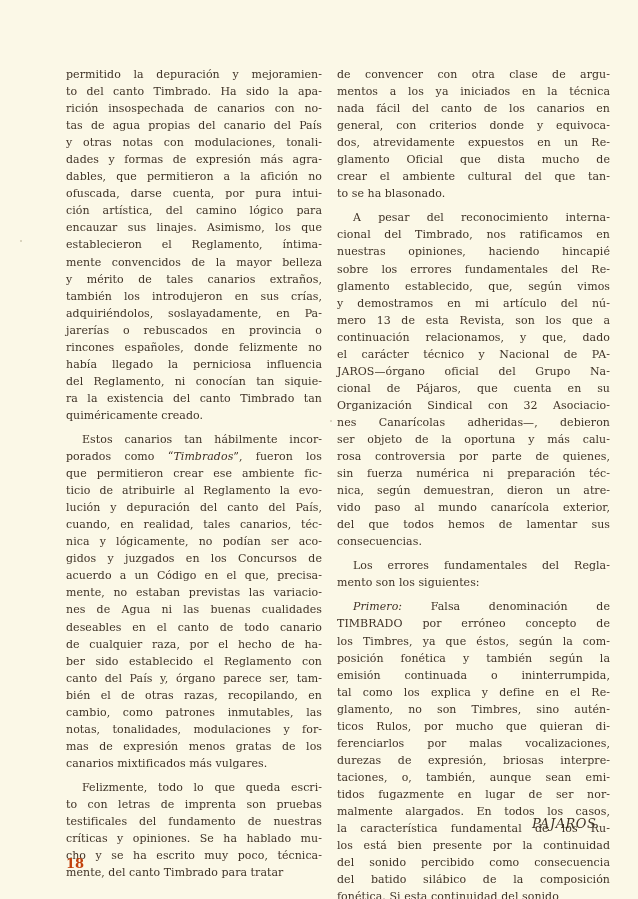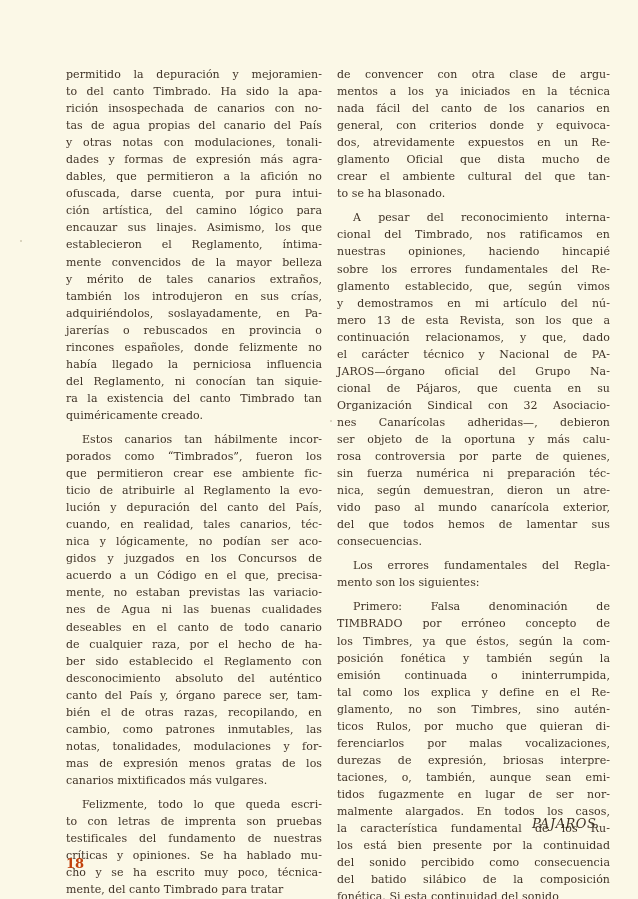--- a/index.html
+++ b/index.html
@@ -23,21 +23,21 @@
   .line {
     display: block;
     white-space: nowrap;
     text-align: justify;
     text-align-last: justify;
     height: 17.05px;
   }
   .line.last { text-align-last: left; }
   .gap { height: 7px; }
   .indent { padding-left: 16px; }
-  .it { }
+  .it { font-style: italic; }
   .footer-num {
     position: absolute; left: 66px; top: 856px;
     font-size: 13px; font-weight: bold; color: #c2410c;
   }
   .footer-mag {
     position: absolute; left: 532px; top: 816px;
     font-size: 13px; font-weight: normal; font-style: italic; letter-spacing: 0.5px; color: #3f3226;
   }
   .scan-mark {
     position: absolute; width: 2px; height: 2px; background: #cfc8b0; border-radius: 1px;
@@ -79,21 +79,20 @@
       <span class="line">lución y depuración del canto del País,</span>
       <span class="line">cuando, en realidad, tales canarios, téc-</span>
       <span class="line">nica y lógicamente, no podían ser aco-</span>
       <span class="line">gidos y juzgados en los Concursos de</span>
       <span class="line">acuerdo a un Código en el que, precisa-</span>
       <span class="line">mente, no estaban previstas las variacio-</span>
       <span class="line">nes de Agua ni las buenas cualidades</span>
       <span class="line">deseables en el canto de todo canario</span>
       <span class="line">de cualquier raza, por el hecho de ha-</span>
       <span class="line">ber sido establecido el Reglamento con</span>
-      <span class="line">desconocimiento absoluto del auténtico</span>
       <span class="line">canto del País y, órgano parece ser, tam-</span>
       <span class="line">bién el de otras razas, recopilando, en</span>
       <span class="line">cambio, como patrones inmutables, las</span>
       <span class="line">notas, tonalidades, modulaciones y for-</span>
       <span class="line">mas de expresión menos gratas de los</span>
       <span class="line last">canarios mixtificados más vulgares.</span>
     </div>
     <div class="gap"></div>
     <div>
       <span class="line indent">Felizmente, todo lo que queda escri-</span>

